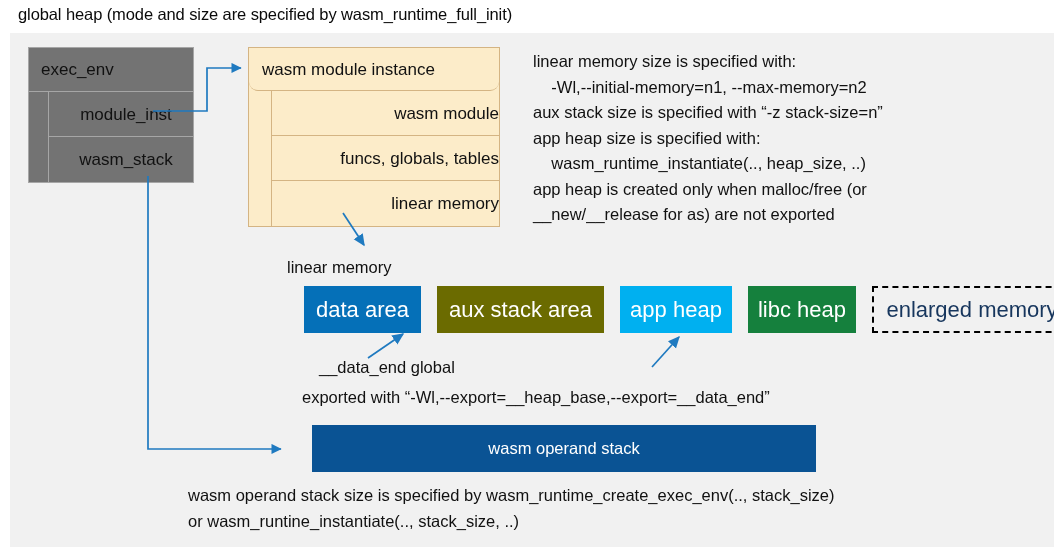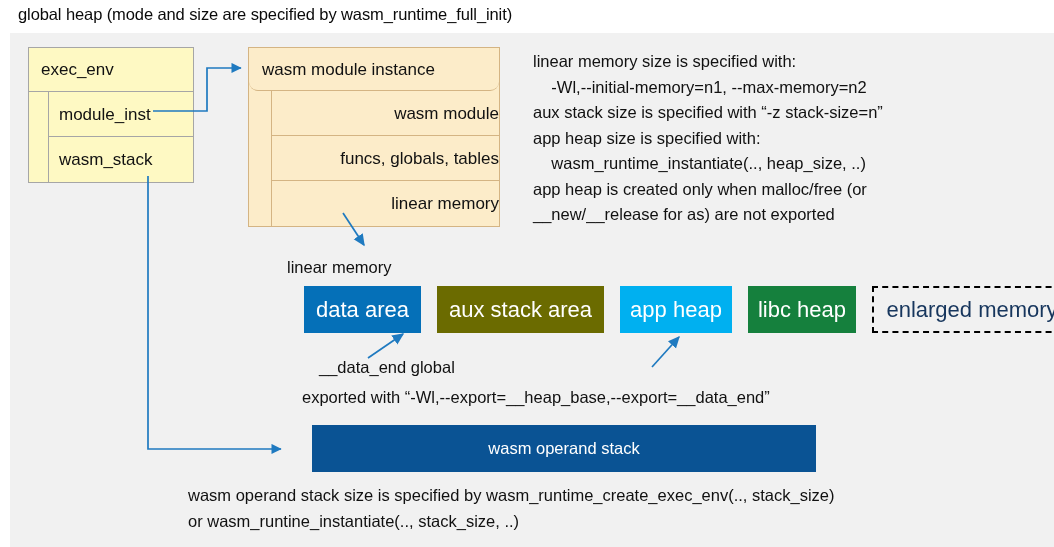--- a/index.html
+++ b/index.html
@@ -59,21 +59,21 @@
     box-sizing: border-box;
     border-bottom: 1px solid #a6a6a6;
     white-space: nowrap;
   }
   #exec-env .subrows { display: flex; }
   #exec-env .gutter {
     width: 19px;
     border-right: 1px solid #a6a6a6;
     flex: 0 0 19px;
   }
-  #exec-env .rows { flex: 1 1 auto; }
+  #exec-env .rows { flex: 1 1 auto; text-align: center; }
   #exec-env .row {
     height: 45px;
     line-height: 45px;
     padding-left: 10px;
     font-size: 17px;
     color: #111;
     box-sizing: border-box;
     white-space: nowrap;
   }
   #exec-env .row.divider { border-bottom: 1px solid #a6a6a6; }
@@ -219,21 +219,21 @@
 </style>
 </head>
 <body>
 
 <div id="stage">
 
   <div class="abs" id="title">global heap (mode and size are specified by wasm_runtime_full_init)</div>
 
   <div class="abs" id="container" style="background: rgb(241, 241, 241);"></div>
 
-  <div class="abs" id="exec-env" style="background: #fef9c3;">
+  <div class="abs" id="exec-env" style="background: #737373;">
     <div class="hdr">exec_env</div>
     <div class="subrows">
       <div class="gutter"></div>
       <div class="rows">
         <div class="row divider">module_inst</div>
         <div class="row">wasm_stack</div>
       </div>
     </div>
   </div>
 

